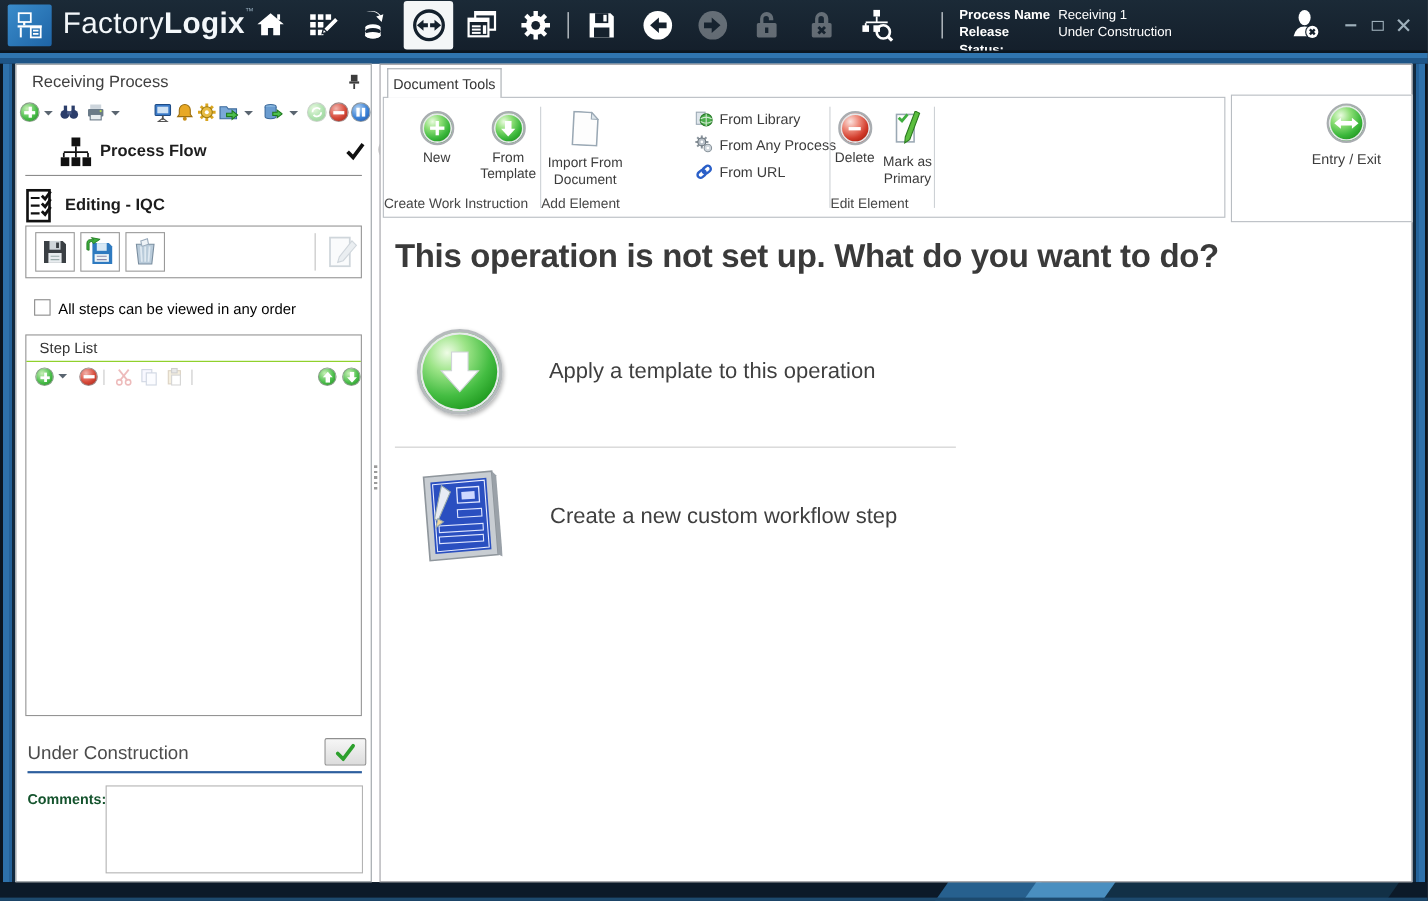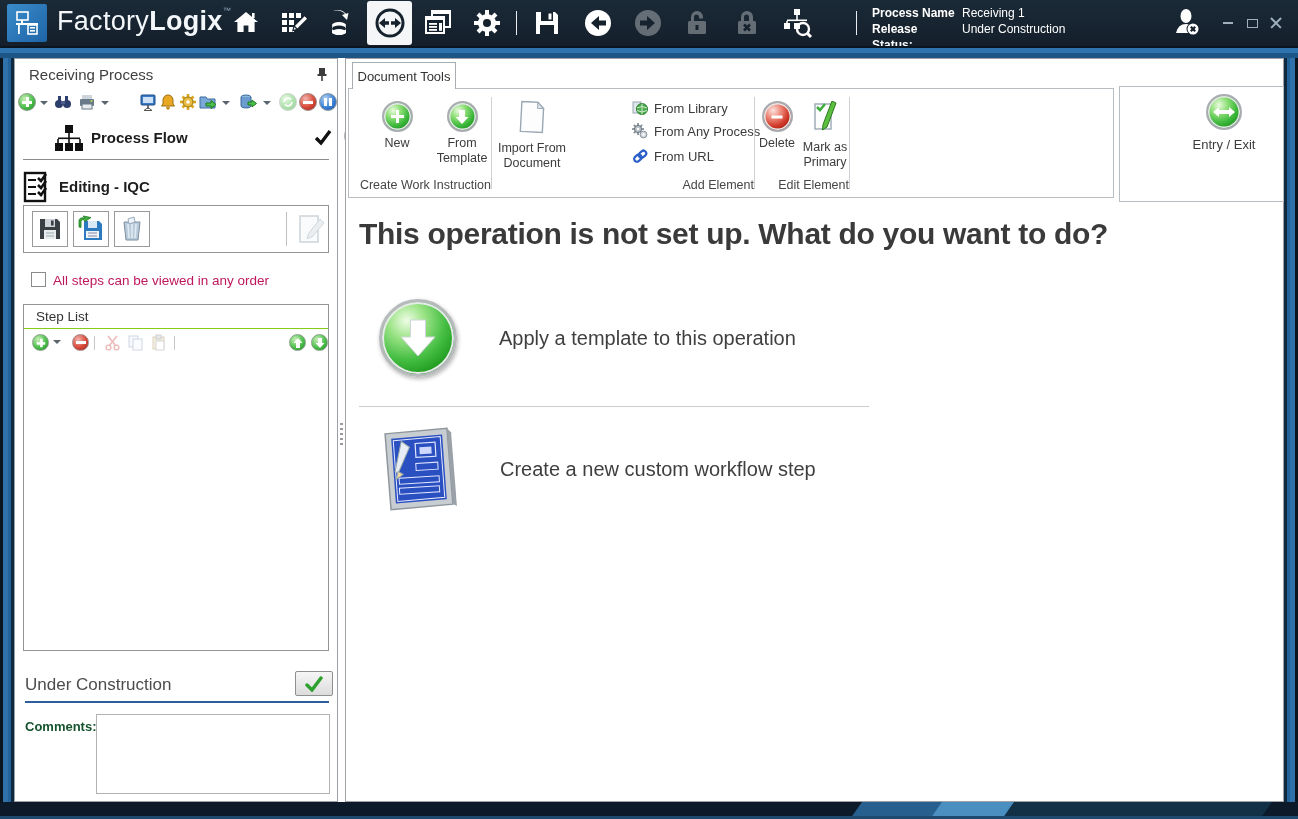--- a/index.html
+++ b/index.html
@@ -75,21 +75,21 @@
   .ed-row { position:absolute; left:0; top:108px; width:100%; height:40px; }
   .ed-label { position:absolute; left:44px; top:11px; font-size:15px; font-weight:bold; color:#1d1d1d; }
 
   .toolbox { position:absolute; left:8px; top:146px; width:306px; height:48px; border:1px solid #949494; background:#fff; }
   .tbx-btn { position:absolute; top:5px; width:36px; height:36px; border:1px solid #9a9a9a; background:#fff; display:flex; align-items:center; justify-content:center; }
   .tbx-sep { position:absolute; left:262px; top:6px; width:1px; height:34px; background:#c0c0c0; }
   .tbx-dim { position:absolute; left:272px; top:7px; opacity:.4; }
 
   .chk-row { position:absolute; left:0; top:212px; width:100%; height:20px; }
   .chk-box { position:absolute; left:16px; top:1px; width:15px; height:15px; border:1px solid #8a8a8a; background:#fff; }
-  .chk-label { position:absolute; left:38px; top:2px; font-size:13.5px; color:#be185d; }
+  .chk-label { position:absolute; left:38px; top:2px; font-size:13.5px; color:#000000; }
 
   .steplist { position:absolute; left:8px; top:245px; width:306px; height:347px; border:1px solid #949494; background:#fff; }
   .sl-header { position:absolute; left:0; top:0; width:100%; height:24px; border-bottom:1px solid #84cc16; }
   .sl-title { position:absolute; left:12px; top:4px; font-size:13.5px; color:#333; }
   .sl-toolbar { position:absolute; left:0; top:25px; width:100%; height:26px; }
   .slt { position:absolute; top:4px; width:17px; height:17px; }
   .sl-sep { position:absolute; top:6px; width:1px; height:14px; background:#c8c8c8; }
   .mini16 { width:17px; height:17px; border-radius:50%; display:flex; align-items:center; justify-content:center; }
 
   .status-row { position:absolute; left:0; top:612px; width:100%; height:28px; }
@@ -105,21 +105,21 @@
 
   
   .main { position:absolute; left:345px; top:58px; width:939px; height:744px; background:#fff; border:1px solid #a0a0a5; }
   .tab { position:absolute; left:6px; top:3px; width:104px; height:27px; background:#fff;
     border:1px solid #a8adb2; border-bottom:none; display:flex; align-items:center; justify-content:center;
     font-size:13px; color:#333; z-index:2; }
   .ribbon { position:absolute; left:2px; top:29px; width:766px; height:110px; border:1px solid #b8bdc2; background:#fff; }
   .rb-btn { position:absolute; display:flex; flex-direction:column; align-items:center; font-size:12.5px; color:#3c3c3c; text-align:center; line-height:15px; }
   .rb-btn .ic { margin-bottom:4px; }
   .rb-sep { position:absolute; top:8px; width:1px; height:92px; background:#cdd1d5; }
-  .rb-group { position:absolute; bottom:5px; font-size:12.5px; color:#464646; text-align:right; }
+  .rb-group { position:absolute; bottom:5px; font-size:12.5px; color:#464646; text-align:left; }
   .rb-small { position:absolute; display:flex; align-items:center; gap:6px; font-size:13px; color:#3c3c3c; height:18px; }
   .gloss31 { width:31px; height:31px; border-radius:50%;
     background:radial-gradient(circle at 34% 28%, #eafbe0 0%, #8fdf78 28%, #3cb83c 58%, #1f941f 80%, #157315 100%);
     border:2px solid #a9adb1; box-shadow:inset 0 0 0 1.5px #e6e8ea; display:flex; align-items:center; justify-content:center; }
   .gloss31.red { background:radial-gradient(circle at 34% 28%, #fbe4e0 0%, #ef8f80 28%, #d23c2c 58%, #a01808 85%); }
   .entrybox { position:absolute; left:773px; top:27px; width:165px; height:116px; border:1px solid #b8bdc2; background:#fff; }
   .ee-icon { position:absolute; left:86px; top:7px; width:36px; height:36px; border-radius:50%;
     background:radial-gradient(circle at 34% 28%, #eafbe0 0%, #8fdf78 28%, #3cb83c 58%, #1f941f 80%);
     border:2px solid #a9adb1; box-shadow:inset 0 0 0 1.5px #e6e8ea; display:flex; align-items:center; justify-content:center; }
   .ee-label { position:absolute; left:54px; top:50px; width:100px; text-align:center; font-size:13px; color:#3c3c3c; }

